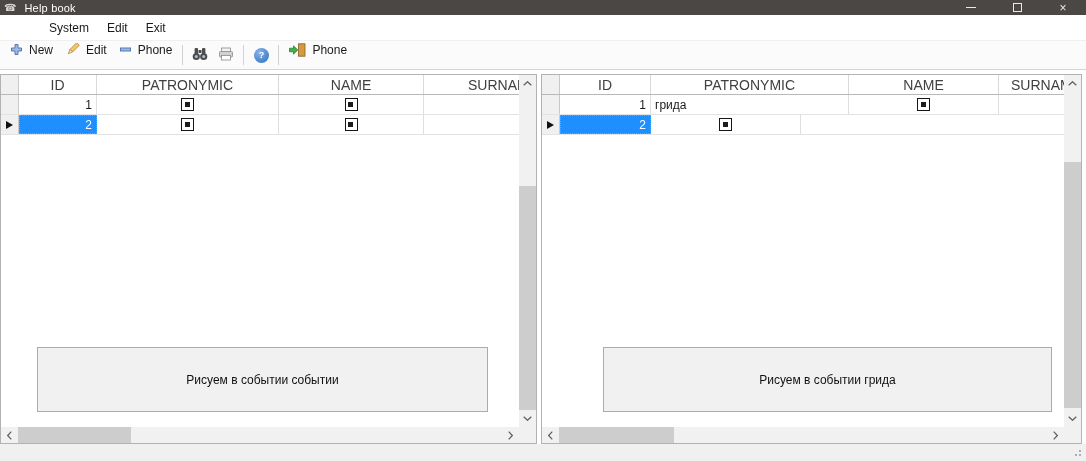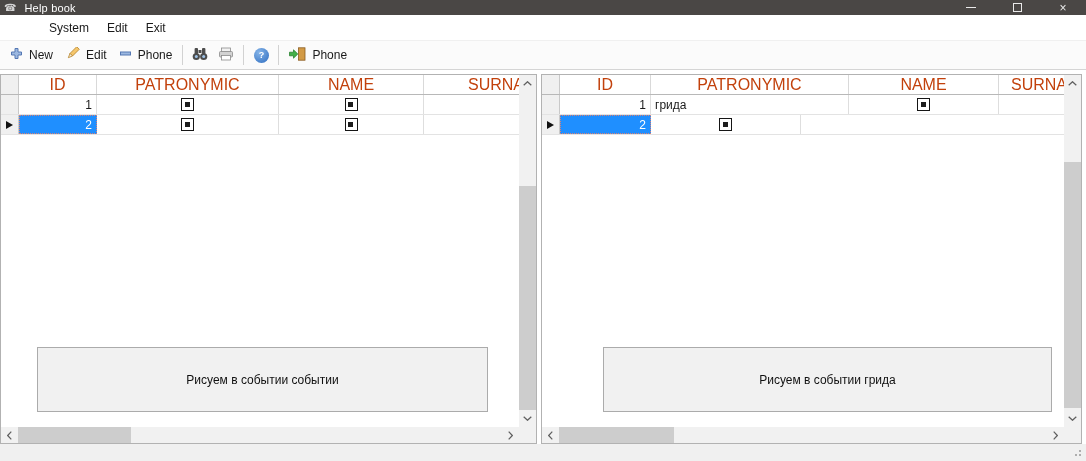--- a/index.html
+++ b/index.html
@@ -21,37 +21,37 @@
   
   .menubar { position:absolute; left:0; top:15px; width:1086px; height:25px;
              background:#ffffff; display:flex; align-items:center; font-size:12px; color:#1a1a1a; }
   .menu-item { padding:0 9px; height:100%; display:flex; align-items:center; }
   .menu-item:first-child { padding-left:5px;margin-left:44px; }
 
   
   .toolbar { position:absolute; left:0; top:40px; width:1086px; height:30px;
              background:#fbfbfb; border-top:1px solid #f0f0f0; border-bottom:1px solid #d5d5d5;
              display:flex; align-items:center; font-size:12px; color:#1a1a1a; padding-left:4px; }
-  .tb-btn { display:flex; align-items:center; gap:6px; height:24px; padding:0 6px; }
+  .tb-btn { display:flex; align-items:flex-start; gap:6px; height:24px; padding:0 6px; }
   .tb-icon-btn { display:flex; align-items:center; justify-content:center; width:26px; height:24px; }
   .tb-sep { width:1px; height:20px; background:#d2d2d2; margin:0 4px; }
   .help-circle { width:15px; height:15px; border-radius:50%;
                  background:radial-gradient(circle at 35% 30%, #85b4e8, #2e6dc0);
                  color:#fff; font-size:9px; font-weight:bold; display:flex; align-items:center; justify-content:center; }
 
   
   .main { position:absolute; left:0; top:70px; width:1086px; height:374px; background:#ffffff; }
 
   .grid { position:absolute; top:4px; background:#fff; border:1px solid #b2b2b2; }
   .grid-left  { left:0px;   width:537px; height:370px; }
   .grid-right { left:541px; width:541px; height:370px; }
 
   .grid-header { position:absolute; left:0; top:0; right:17px; height:20px; display:flex;
                  border-bottom:1px solid #b8b8b8; background:#fff; }
-  .hcol { display:flex; align-items:center; justify-content:center; font-size:16px; color:#c2410c;
+  .hcol { display:flex; align-items:center; justify-content:center; font-size:14px; color:#404040;
           border-right:1px solid #d9d9d9; overflow:hidden; white-space:nowrap; }
   .hcol.ind { background:#f0f0f0; border-right:1px solid #c9c9c9; }
   .hcol.surname { border-right:none; justify-content:flex-start; }
 
   .grid-row { position:absolute; left:0; right:17px; height:20px; display:flex;
               border-bottom:1px solid #e3e3e3; background:#fff; }
   .row-1 { top:20px; } .row-2 { top:40px; }
   .cell { display:flex; align-items:center; font-size:12px; color:#1a1a1a;
           border-right:1px solid #dedede; overflow:hidden; white-space:nowrap; }
   .cell.ind { background:#f0f0f0; border-right:1px solid #c9c9c9; justify-content:center; }

